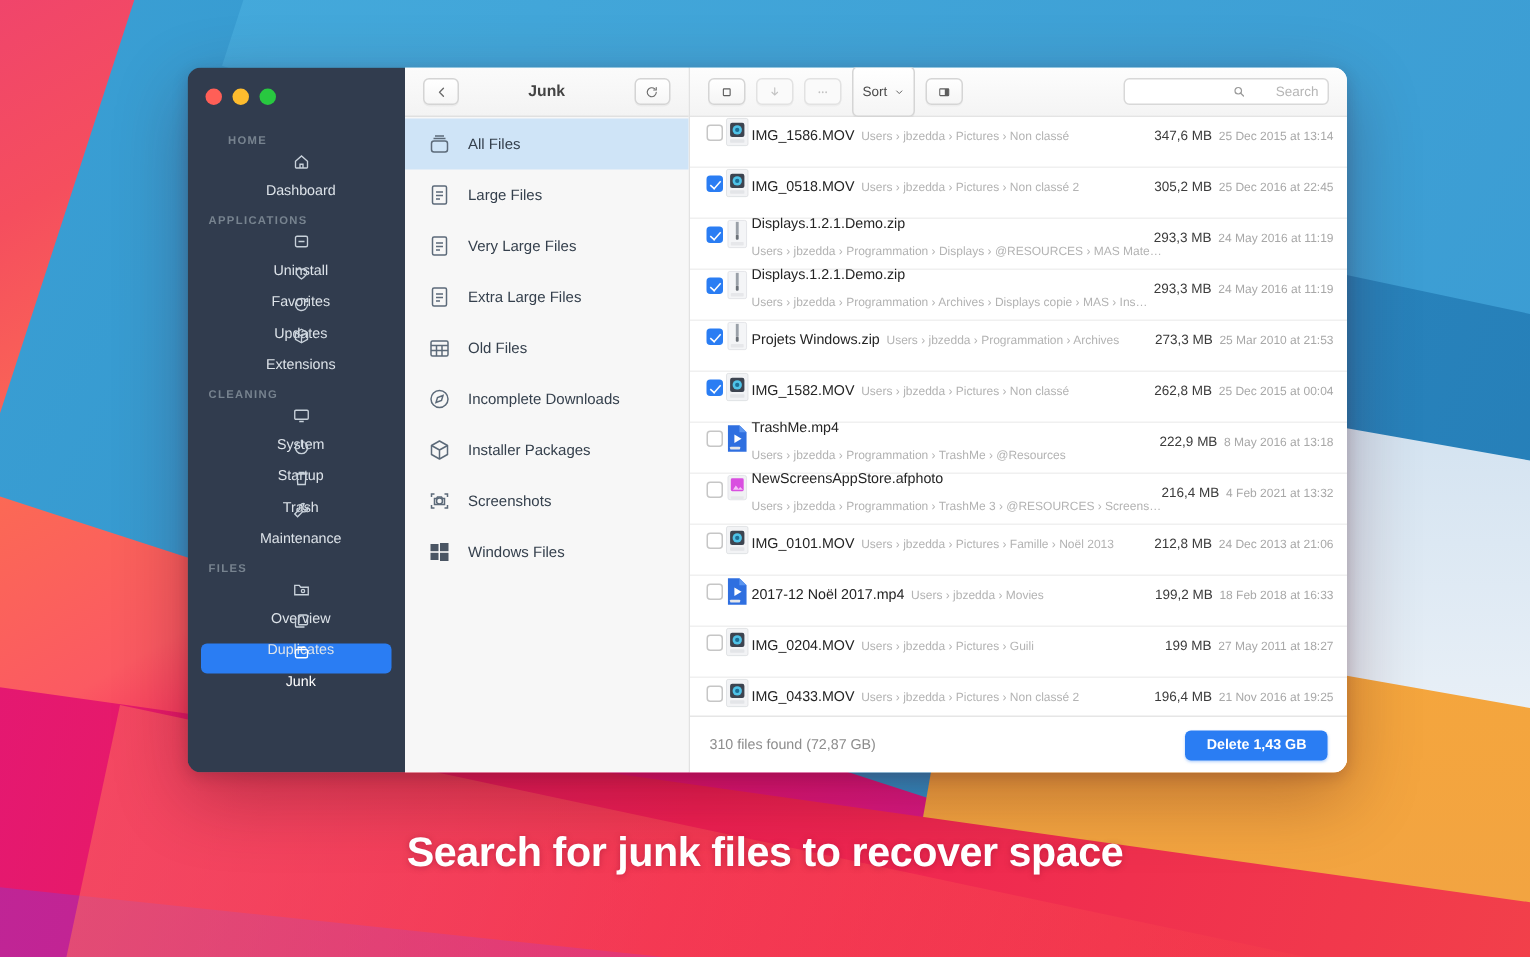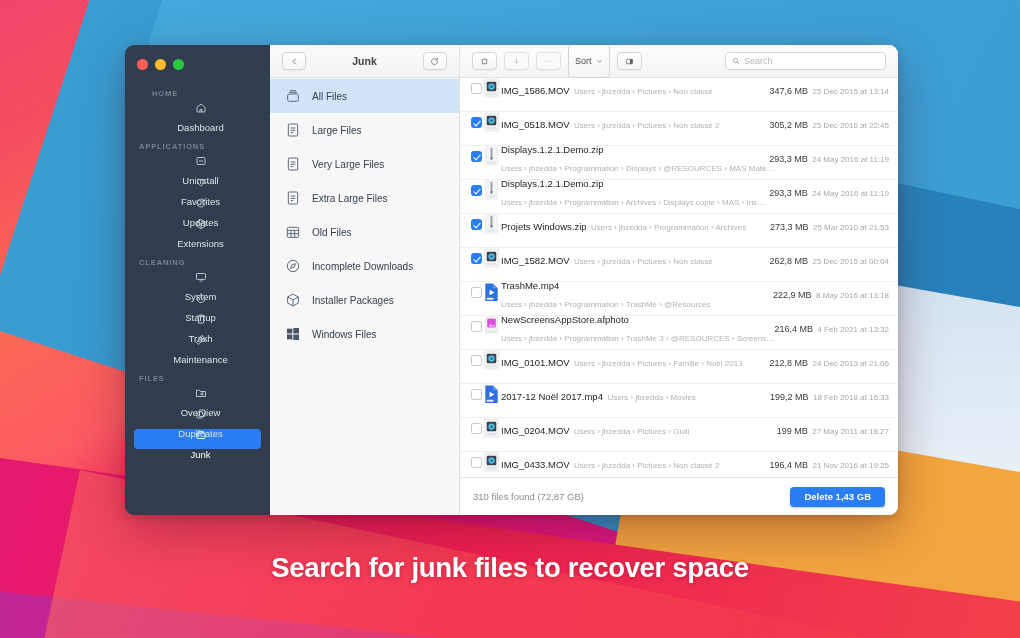--- a/index.html
+++ b/index.html
@@ -213,27 +213,28 @@
     color: #5d5d5d;
     font-size: 9px;
     padding: 0 5px;
     box-shadow: 0 1px 0 rgba(0,0,0,.03);
   }
   .tb-btn.disabled { color: #c2c2c2; border-color: #e2e2e2; background: #fafafa; }
   .tb-btn svg { width: 9px; height: 9px; display:block; }
   .tb-btn.sort { gap: 4px; padding: 16px 6px; font-size: 9px; color: #4a4a4a; }
   .tb-spacer { flex: 1; }
   .search-box {
-    width: 161px; height: 18px;
+    width: 137px; height: 18px;
     border: 1px solid #d8d8d8;
     border-radius: 4px;
     background: #fff;
     display: flex; align-items: center;
-    gap: 4px;
+    gap: 20px;
     padding: 0 6px;
+    justify-content: flex-end;
   }
   .search-box svg { width: 8px; height: 8px; flex: 0 0 8px; }
   .search-ph { font-size: 9px; color: #b6b6b6; }
 
   
   .file-list {
     flex: 1;
     overflow: hidden;
     background: #fff;
   }
@@ -542,20 +543,30 @@
         <span class="cat-ic">
           <svg viewBox="0 0 24 24" fill="none" stroke="#5c6a79" stroke-width="1.5" stroke-linejoin="round">
               <path d="M12 3l8 4.5v9L12 21l-8-4.5v-9z"></path>
               <path d="M12 12l8-4.5M12 12v9M12 12L4 7.5"></path>
             </svg>
         </span>
         <span>Installer Packages</span>
       </div>
       <div class="cat-item">
         <span class="cat-ic">
+          <svg viewBox="0 0 24 24" fill="none" stroke="#5c6a79" stroke-width="1.5">
+              <path d="M4 8V5h3M20 8V5h-3M4 16v3h3M20 16v3h-3"></path>
+              <circle cx="12" cy="12" r="3"></circle>
+              <path d="M7 9.5h2l1-1.5h4l1 1.5h2v6H7z"></path>
+            </svg>
+        </span>
+        <span>Screenshots</span>
+      </div>
+      <div class="cat-item">
+        <span class="cat-ic">
           <svg viewBox="0 0 24 24" fill="#4a5563">
               <rect x="3" y="4" width="8" height="7.2"></rect>
               <rect x="12.5" y="3" width="8.5" height="8.2"></rect>
               <rect x="3" y="12.8" width="8" height="7.2"></rect>
               <rect x="12.5" y="12.8" width="8.5" height="8.2"></rect>
             </svg>
         </span>
         <span>Windows Files</span>
       </div>
     </div>

